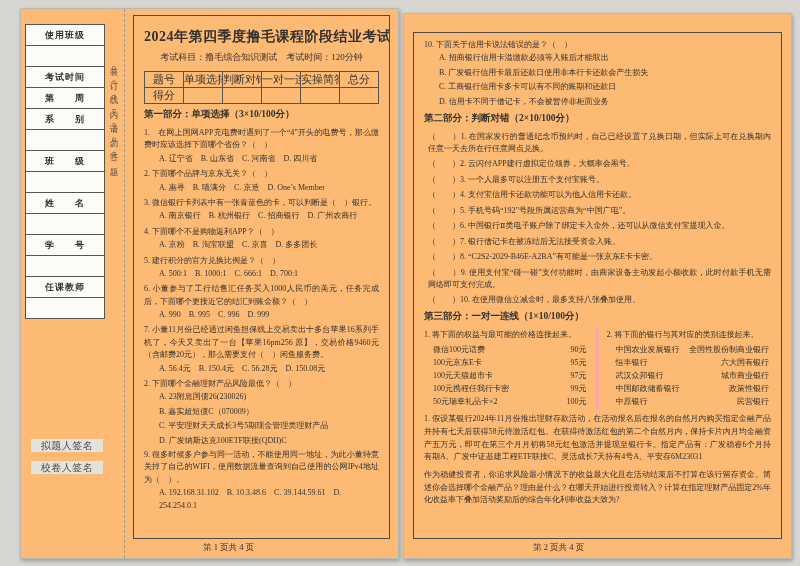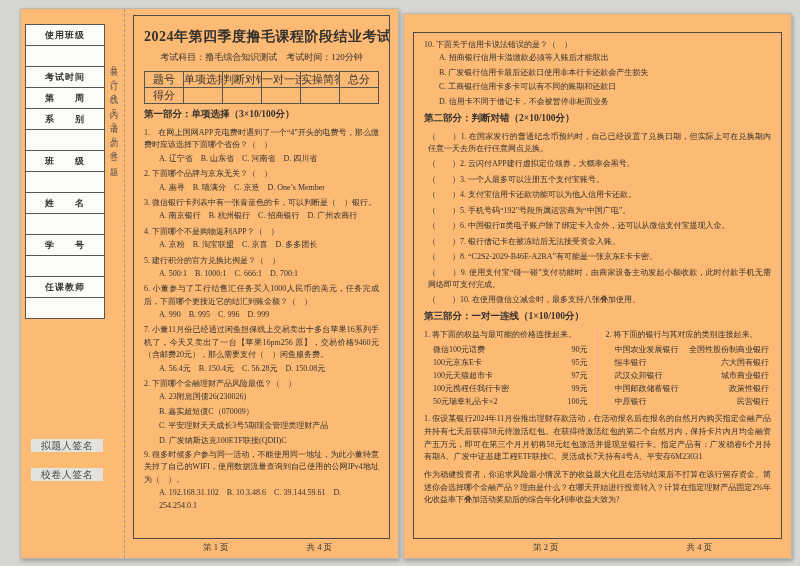--- a/index.html
+++ b/index.html
@@ -79,31 +79,31 @@
   }
   .part-heading{
     font-weight:bold;font-size:9.5px;
     margin:4px 0 6px 0;white-space:nowrap;
   }
   .q{font-size:8px;line-height:1.55;margin:0 0 2px 0;}
   .q .stem{text-align:justify;}
   .q .opts{padding-left:15px;margin:1px 0 3px 0;}
   .q .opt-line{padding-left:15px;margin:1px 0 2px 0;}
   .page-footer{
-    display:flex;justify-content:space-between;
+    display:flex;
     padding:3px 58px 0 70px;
     font-size:8.5px;
   }
 
   
   .p2-inner{display:flex;flex-direction:column;height:100%;padding:18px 9px 4px 9px;box-sizing:border-box;}
   .tf-item{font-size:8px;line-height:1.5;margin:0 0 3.5px 0;padding-left:4px;text-align:justify;}
   .match-wrap{display:flex;margin:2px 0 4px 0;}
   .match-col{flex:1;font-size:8px;min-width:0;}
-  .match-col.first{border-right:1px solid #fca5a5;padding-right:7px;font-family:Liberation Serif, serif;}
+  .match-col.first{border-right:3px solid #fca5a5;padding-right:7px;font-family:Liberation Serif, serif;}
   .match-col.second{padding-left:8px;}
   .match-title{margin:0 0 4px 0;white-space:nowrap;overflow:hidden;}
   .mrow{display:flex;justify-content:space-between;margin:2px 0;padding:0 2px 0 9px;white-space:nowrap;}
   .p4-para{font-size:8px;line-height:1.58;text-align:justify;margin:0 0 5px 0;}
 </style>
 </head>
 <body>
 
 <div class="page" id="page1">
   <div class="p1-inner">
@@ -118,21 +118,21 @@
       <div class="sb-cell">班　　级</div>
       <div class="sb-cell empty"></div>
       <div class="sb-cell">姓　　名</div>
       <div class="sb-cell empty"></div>
       <div class="sb-cell">学　　号</div>
       <div class="sb-cell empty"></div>
       <div class="sb-cell">任课教师</div>
       <div class="sb-cell empty"></div>
       <div style="height:106px"></div>
       <div class="sb-sign">拟题人签名</div>
-      <div class="sb-sign" style="margin-top:16px">校卷人签名</div>
+      <div class="sb-sign" style="margin-top:9px">校卷人签名</div>
     </div>
 
     <div class="binding">
       <span class="binding-text">装o订o线o内o请o勿o答o题</span>
     </div>
 
     <div class="content-col">
       <div class="content-box">
 
         <div class="exam-title">2024年第四季度撸毛课程阶段结业考试（B卷）</div>

